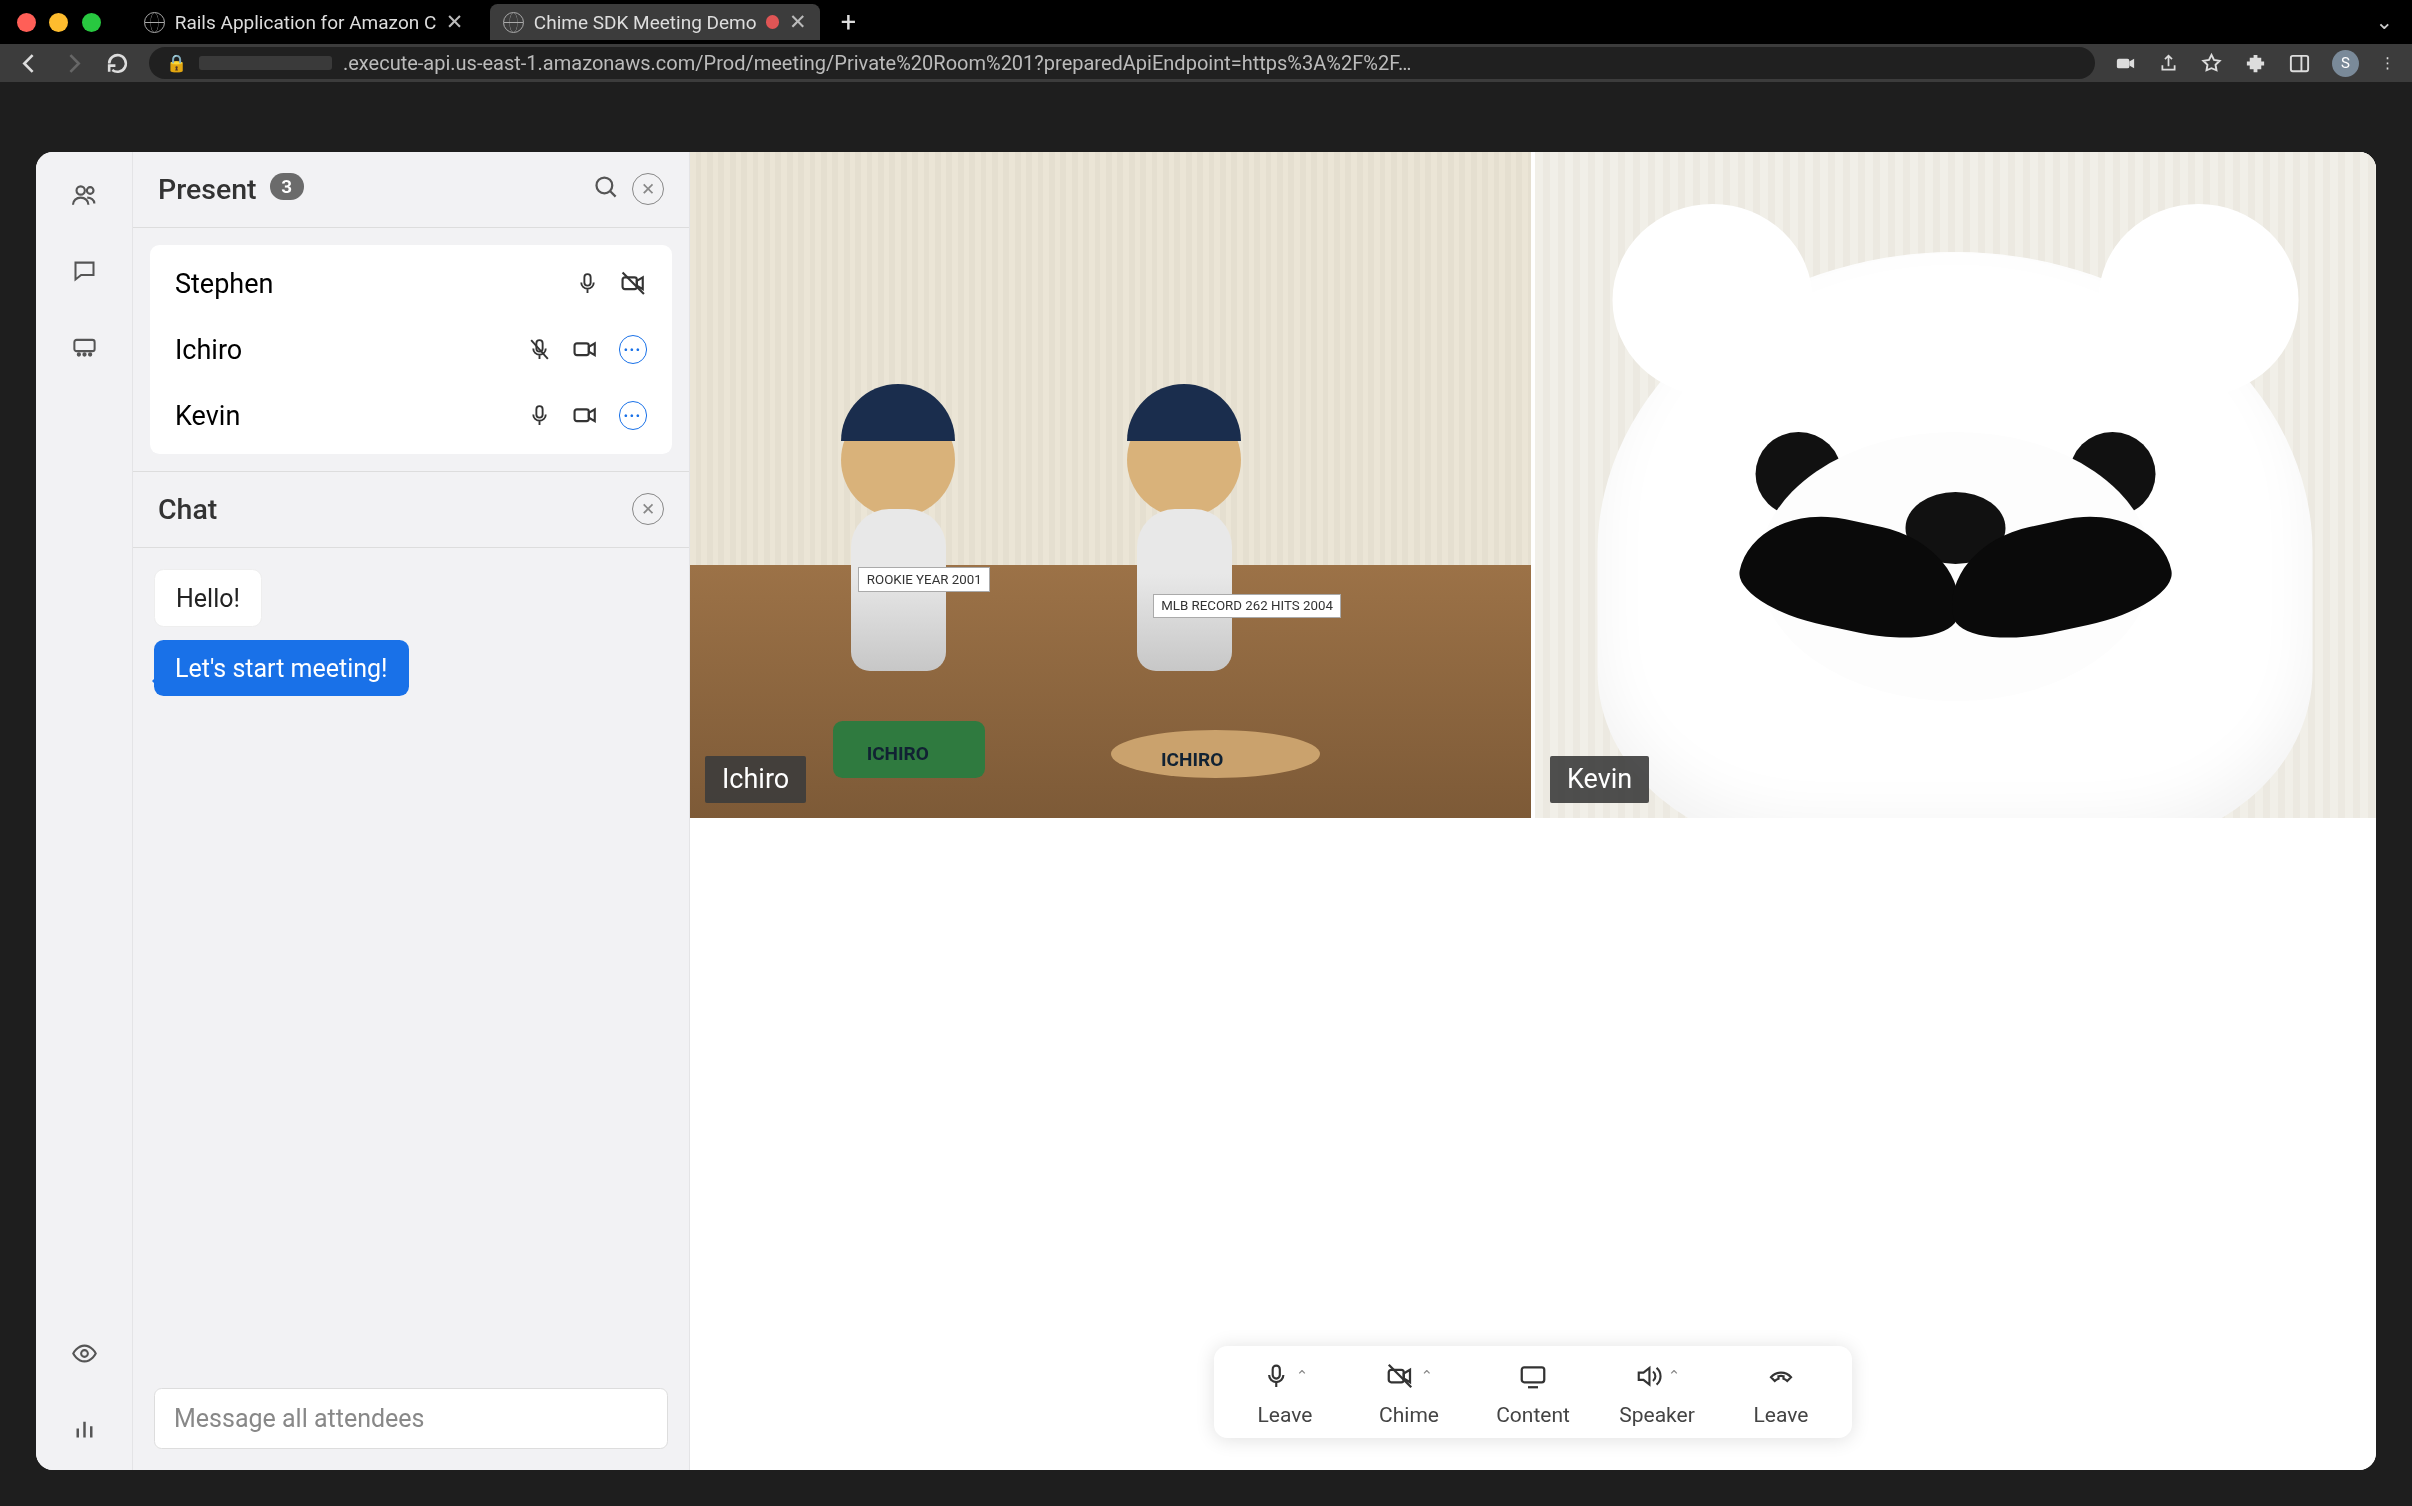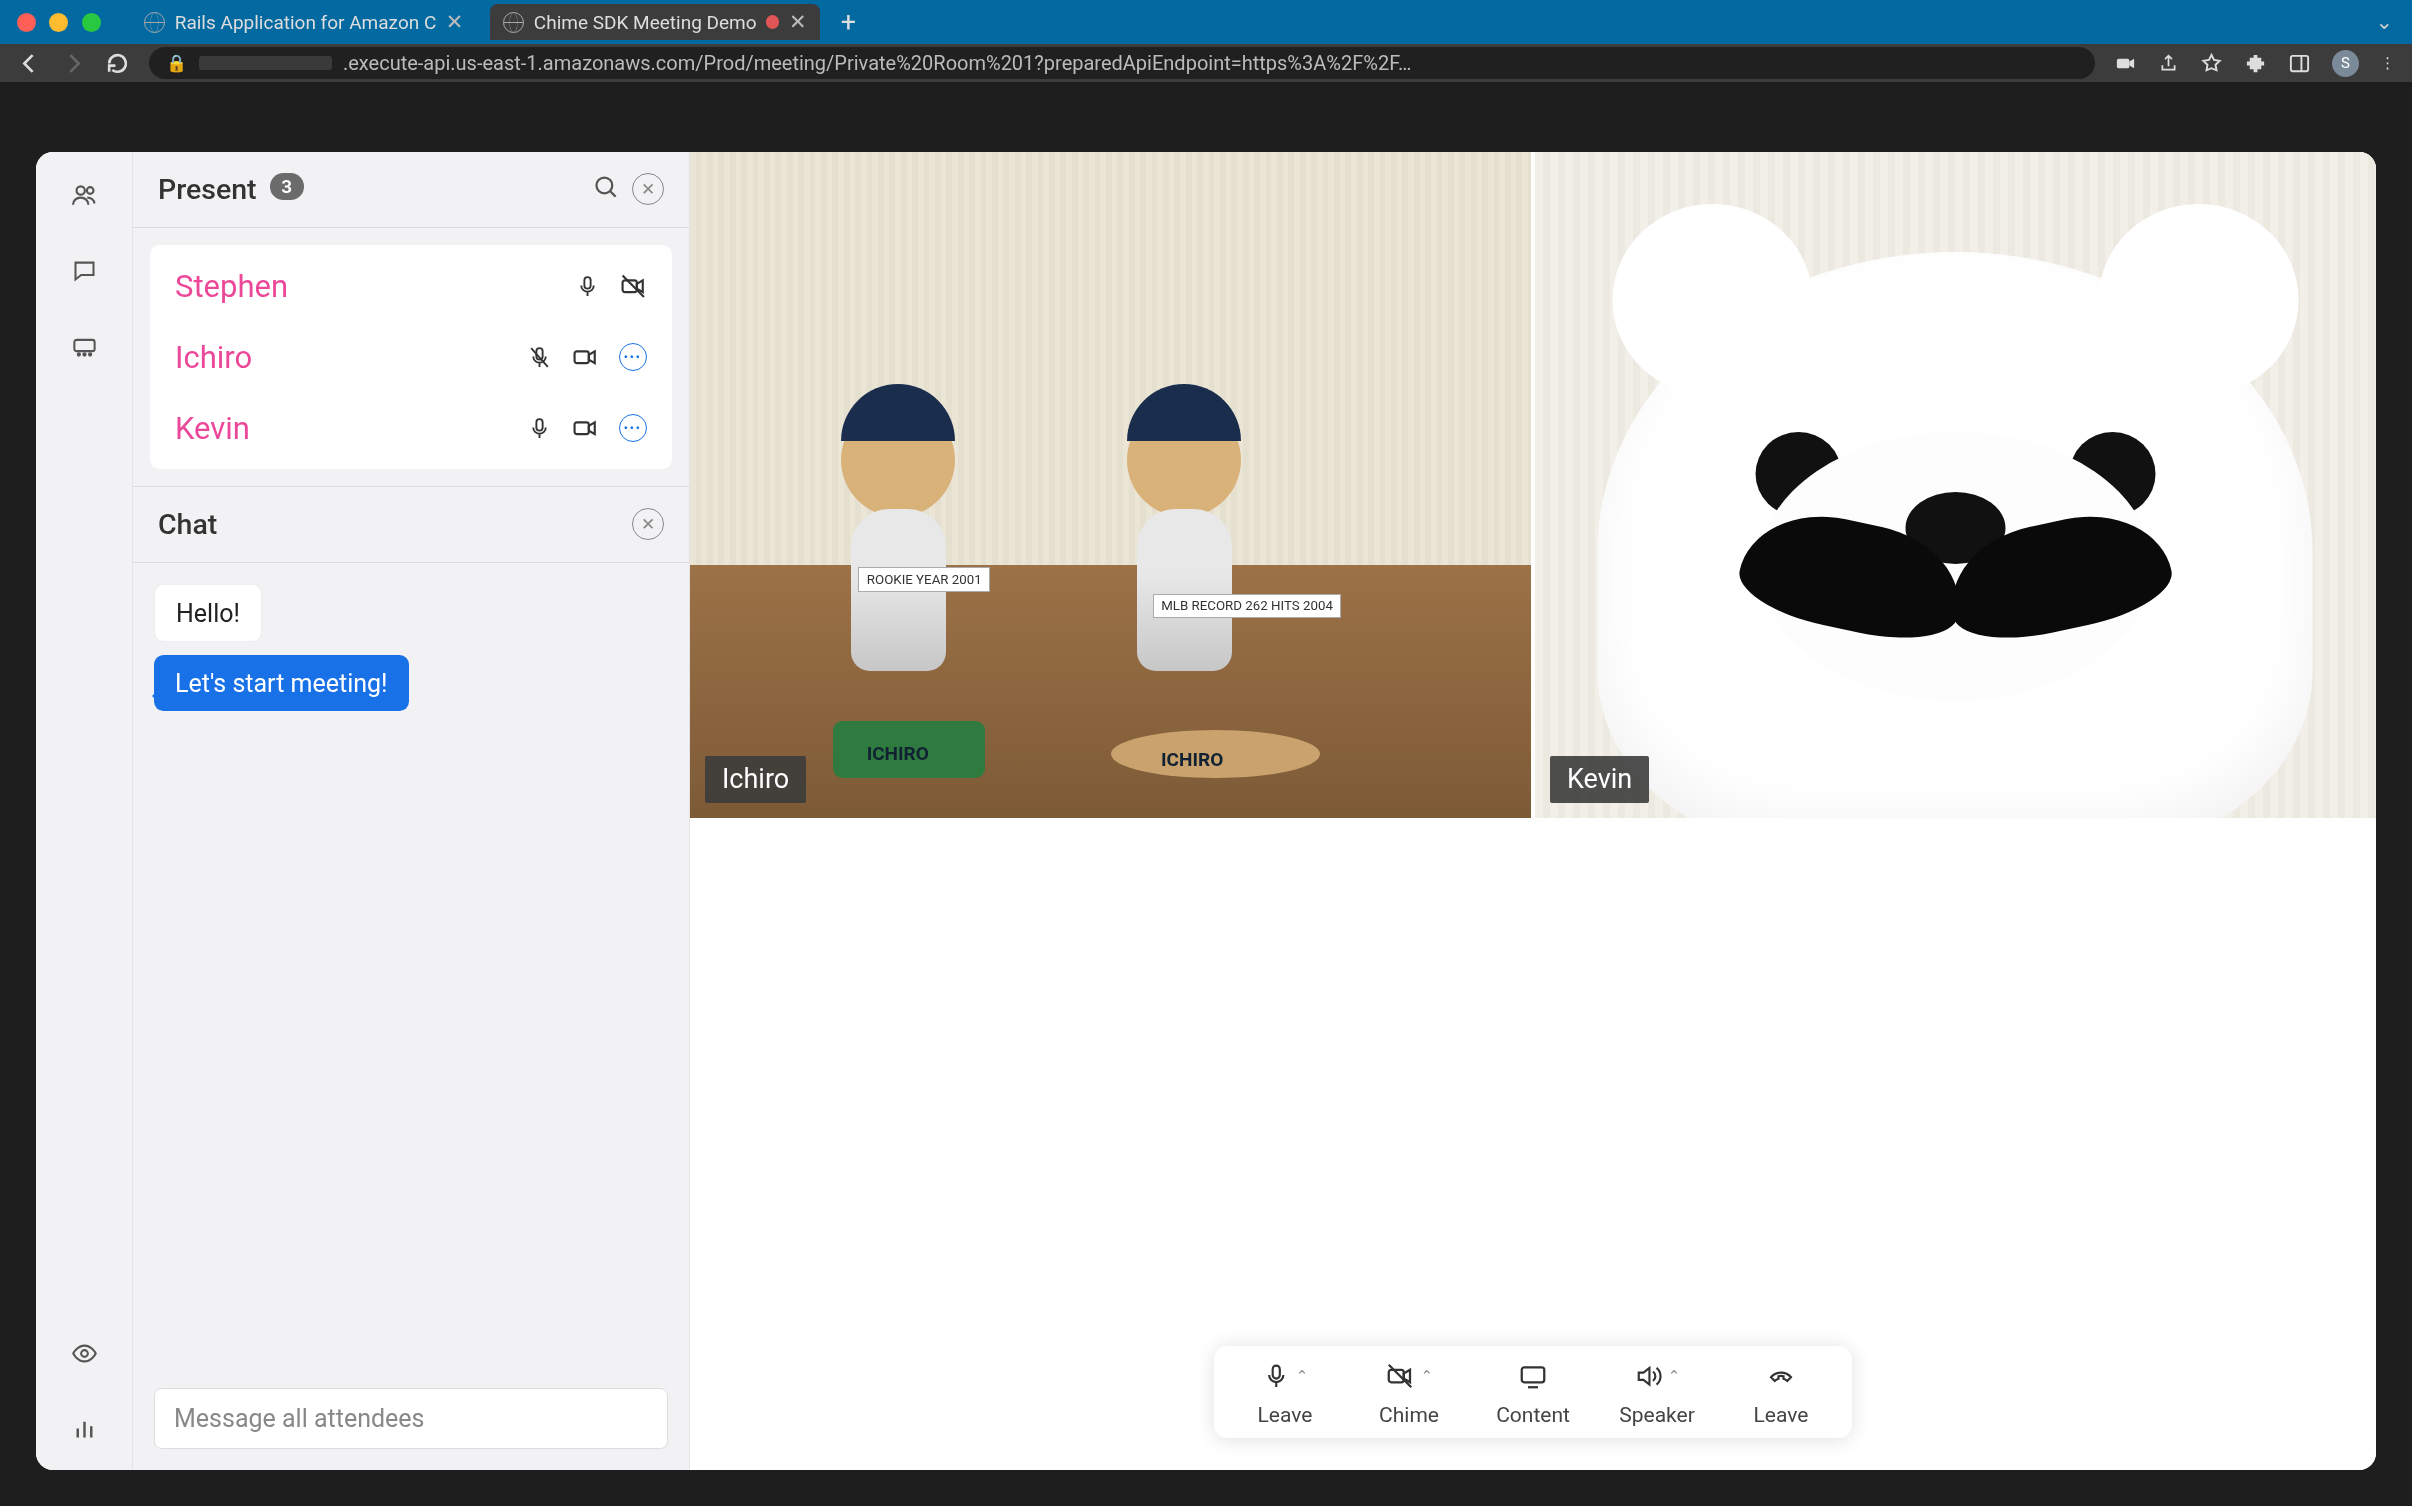--- a/index.html
+++ b/index.html
@@ -1,19 +1,19 @@
 <!DOCTYPE html>
 <html style="font-size:15px"><head>
 <meta charset="utf-8">
 <style>
 * { margin: 0; padding: 0; box-sizing: border-box; font-family: -apple-system, BlinkMacSystemFont, "Segoe UI", Roboto, sans-serif; }
 body { background: #1e1e1e; width: 2412px; height: 1507px; overflow: hidden; }
 
 
-.browser-chrome { background: #0369a1; height: 82px; display: flex; flex-direction: column; }
+.browser-chrome { background: #000000; height: 82px; display: flex; flex-direction: column; }
 .tab-bar { height: 44px; display: flex; align-items: center; padding-left: 17px; gap: 13.3px; }
 .traffic-lights { display: flex; gap: 13.3px; margin-right: 17px; }
 .tlight { width: 19px; height: 19px; border-radius: 50%; }
 .tl-red { background: #ff5f57; } .tl-yellow { background: #febc2e; } .tl-green { background: #28c840; }
 .tab { height: 36px; display: flex; align-items: center; padding: 0 13.3px; gap: 9.5px; border-radius: 7.6px 7.6px 0 0; color: #ddd; font-size: 19px; max-width: 361px; }
 .tab.active { background: #3c3c3c; }
 .tab .globe { width: 21px; height: 21px; border: 1.9px solid #aaa; border-radius: 50%; position: relative; flex-shrink: 0; }
 .tab .globe::before { content:""; position:absolute; inset:0; border-left:1.9px solid #aaa; border-right:1.9px solid #aaa; border-radius:50%; transform: scaleX(0.45); }
 .tab .globe::after { content:""; position:absolute; left:0; right:0; top:50%; border-top:1.9px solid #aaa; }
 .tab .label { white-space: nowrap; overflow: hidden; text-overflow: ellipsis; flex: 1; }
@@ -43,21 +43,21 @@
 
 .side { width: 557px; background: #f2f2f4; display: flex; flex-direction: column; border-right: 1px solid #e4e4e6; }
 .panel-head { display:flex; align-items:flex-start; padding: 21px 25px; gap: 13.3px; border-bottom: 1px solid #ddd; }
 .panel-title { font-size: 28.5px; color: #333; font-weight: 500; }
 .badge { background: #6b6b6b; color:#fff; border-radius: 13.3px; padding: 1.9px 11.4px; font-size: 19px; font-weight:600; }
 .spacer { flex: 1; }
 .circ-btn { width: 32px; height: 32px; border: 1.9px solid #888; border-radius: 50%; display:flex; align-items:center; justify-content:center; color:#888; font-size:17px; }
 
 .attendees { background:#fff; margin: 17px; border-radius: 9.5px; padding: 5.7px 0; }
 .att-row { display:flex; align-items:center; padding: 17px 25px; gap: 13.3px; }
-.att-name { font-size: 31px; color:#ec4899; flex:1; }
+.att-name { font-size: 27px; color:#000000; flex:1; }
 .att-icons { display:flex; gap: 19px; align-items:center; }
 .att-icons .more { border: 1.9px solid #1971e8; color:#1971e8; border-radius:50%; width:28.5px; height:28.5px; display:flex; align-items:center; justify-content:center; font-size:11.4px; letter-spacing:1.9px; font-weight:bold; }
 
 .chat-panel { flex:1; display:flex; flex-direction:column; border-top: 1px solid #ddd; }
 .chat-body { flex:1; padding: 21px; display:flex; flex-direction:column; gap: 13.3px; }
 .bubble { padding: 13.3px 21px; border-radius: 9.5px; font-size: 25px; max-width: 70%; align-self: flex-start; }
 .bubble.in { background:#fff; color:#222; border:1px solid #eee; }
 .bubble.out { background:#1971e8; color:#fff; position:relative; }
 .bubble.out::before { content:""; position:absolute; left:-9.5px; bottom:7.6px; border:7.6px solid transparent; border-right-color:#1971e8; }
 .chat-input { margin: 0 21px 21px; background:#fff; border:1px solid #ddd; border-radius:7.6px; padding: 15px 19px; font-size:25px; color:#888; }

